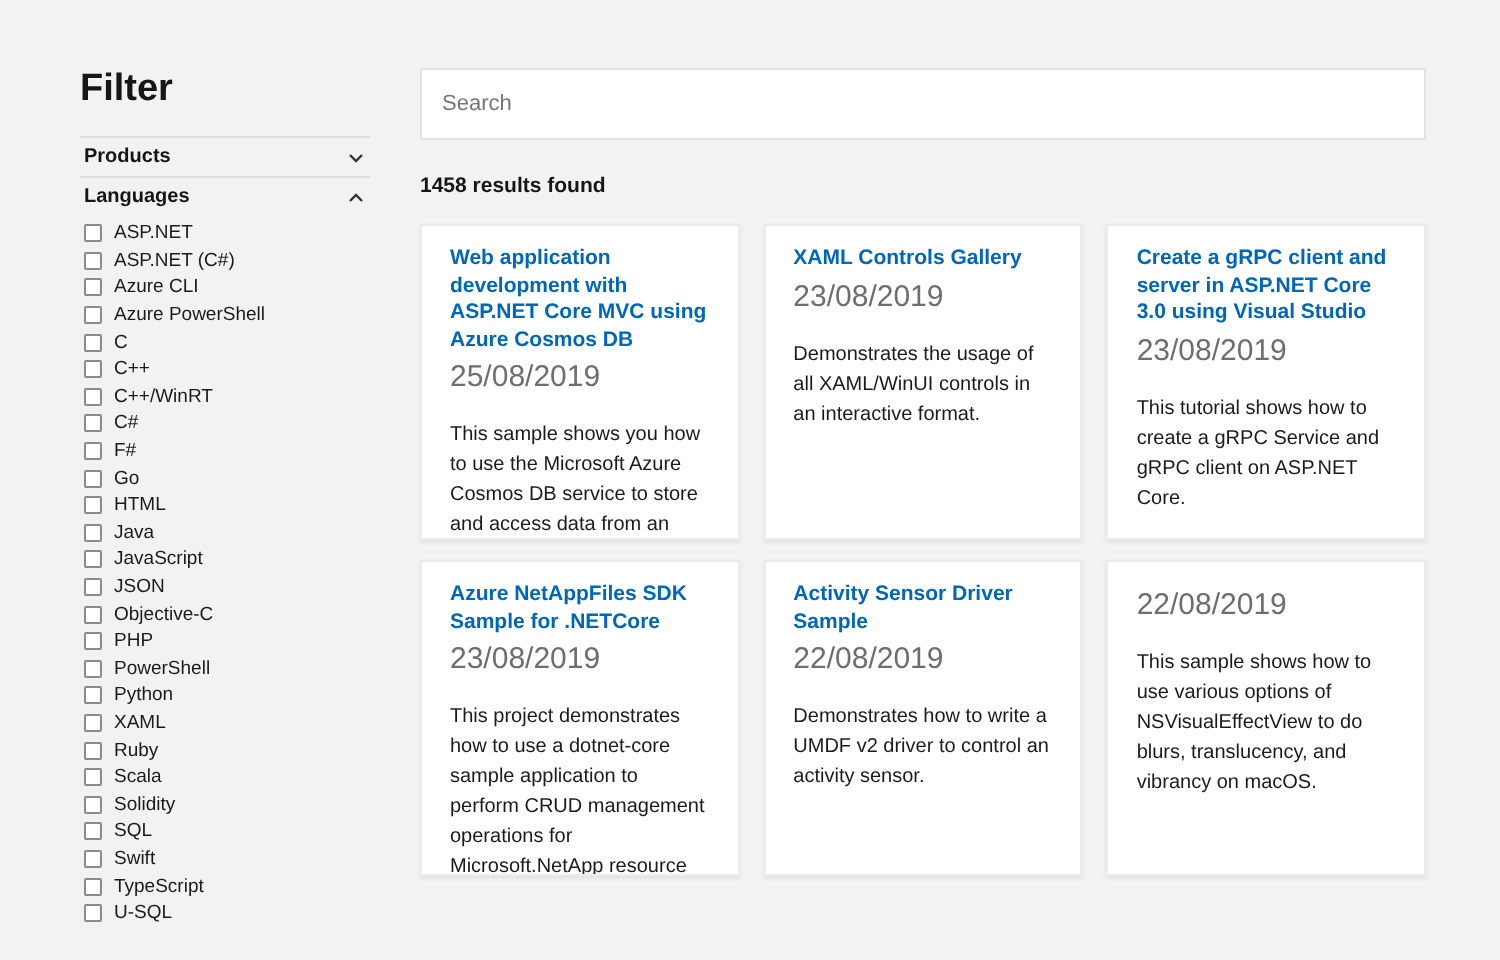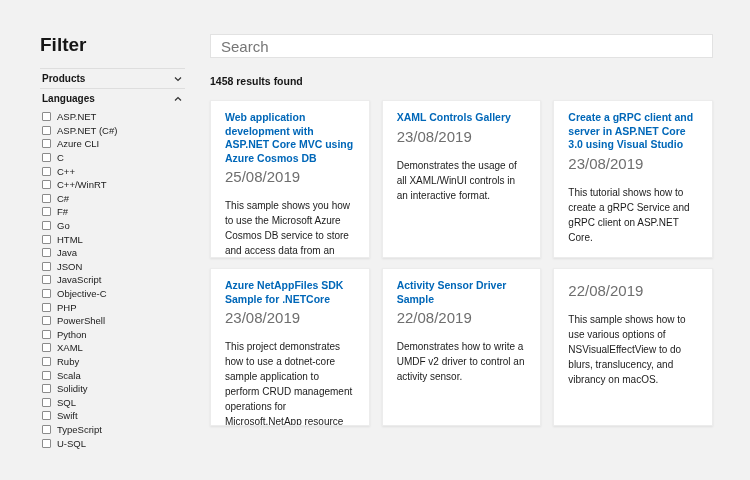--- a/index.html
+++ b/index.html
@@ -68,25 +68,25 @@
 
   
   .main {
     position: absolute;
     left: 210px; top: 0;
     width: 503px;
   }
   .search-input {
     margin-top: 34px;
     width: 100%;
-    height: 24px;
+    height: 36px;
     border: 1px solid #e2e2e2;
     background: #ffffff;
     padding: 0 10px;
-    font-size: 15px;
+    font-size: 11px;
     font-family: "Liberation Sans", sans-serif;
     color: #333;
     outline: none;
     display: block;
   }
   .search-input::placeholder { color: #767676; }
 
   .results-summary {
     margin-top: 17px;
     font-size: 10.5px;
@@ -163,20 +163,24 @@
   <li class="lang-item">
     <span class="cb"></span>
     <span class="lang-label">ASP.NET (C#)</span>
   </li>
 
   <li class="lang-item">
     <span class="cb"></span>
     <span class="lang-label">Azure CLI</span>
   </li>
 
+  <li class="lang-item">
+    <span class="cb"></span>
+    <span class="lang-label">Azure PowerShell</span>
+  </li>
 
   <li class="lang-item">
     <span class="cb"></span>
     <span class="lang-label">C</span>
   </li>
 
   <li class="lang-item">
     <span class="cb"></span>
     <span class="lang-label">C++</span>
   </li>
@@ -206,26 +210,26 @@
     <span class="lang-label">HTML</span>
   </li>
 
   <li class="lang-item">
     <span class="cb"></span>
     <span class="lang-label">Java</span>
   </li>
 
   <li class="lang-item">
     <span class="cb"></span>
+    <span class="lang-label">JavaScript</span>
+  </li>
+
+  <li class="lang-item">
+    <span class="cb"></span>
     <span class="lang-label">JSON</span>
-  </li>
-
-  <li class="lang-item">
-    <span class="cb"></span>
-    <span class="lang-label">JavaScript</span>
   </li>
 
 
   <li class="lang-item">
     <span class="cb"></span>
     <span class="lang-label">Objective-C</span>
   </li>
 
   <li class="lang-item">
     <span class="cb"></span>

